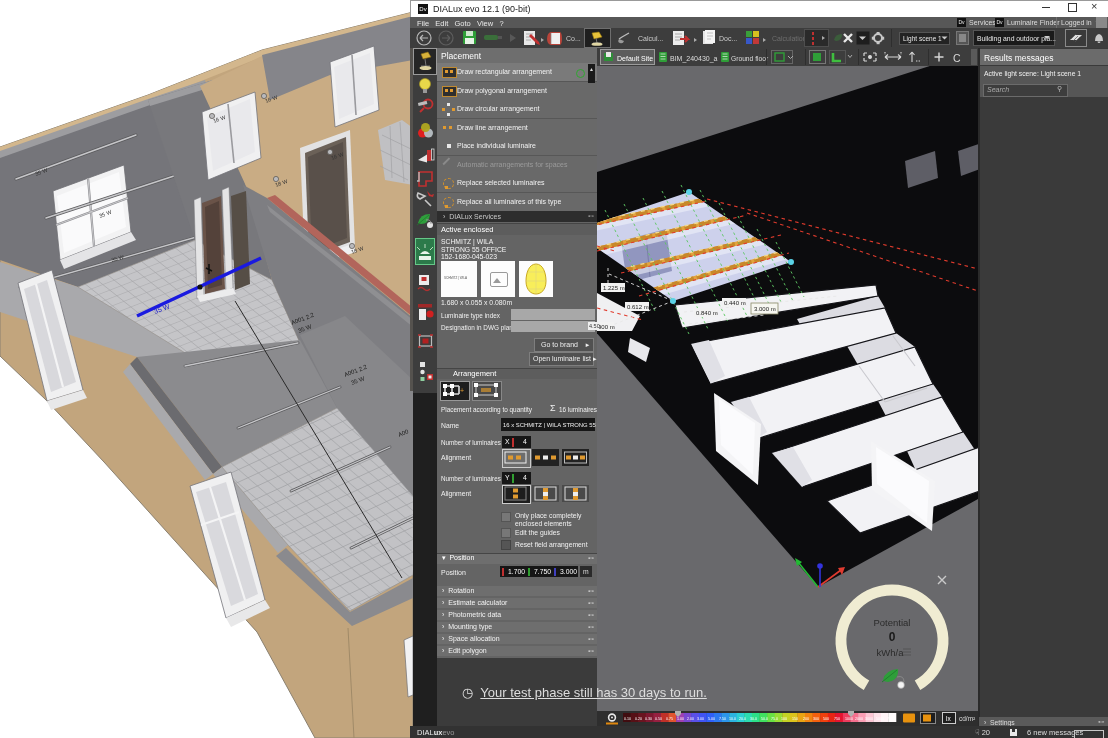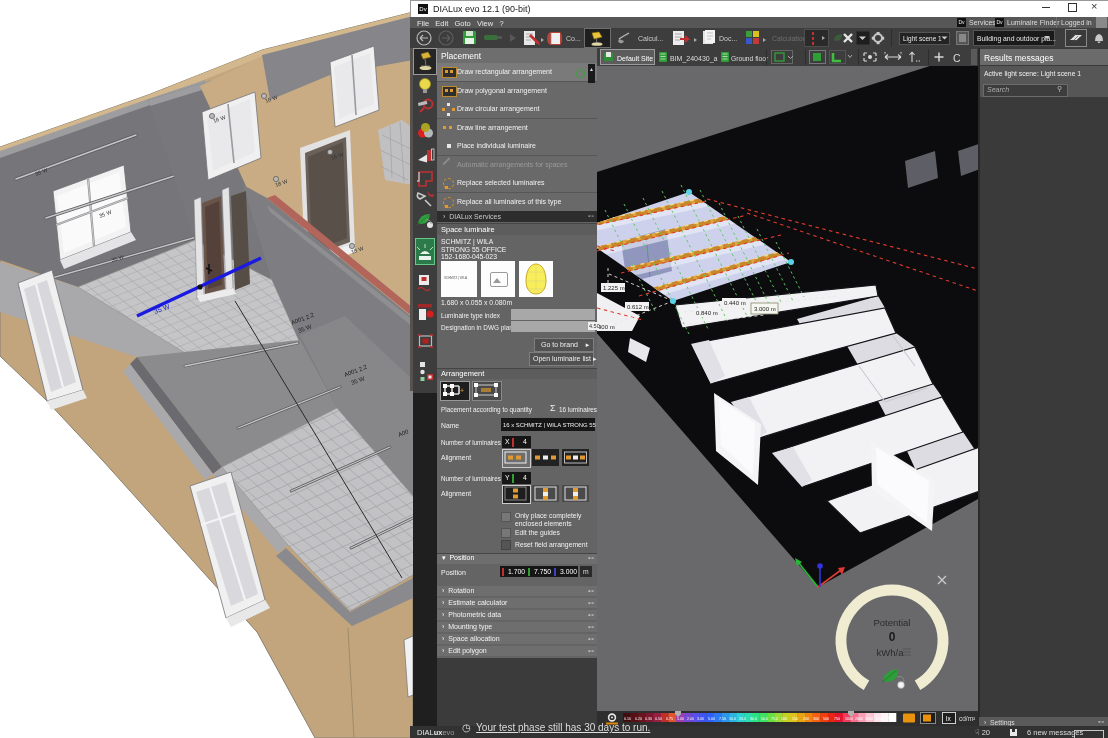--- a/index.html
+++ b/index.html
@@ -326,21 +326,21 @@
 
     <div class="abs" style="left:139px;top:21px;width:7px;height:7px;border:1.6px solid #2ea82e;border-radius:50%"></div>
     <div class="abs" style="left:151px;top:16px;width:7px;height:19px;background:#1a1a1a"></div>
     <div class="tx" style="left:152px;top:18px;font-size:5px;color:#ddd">▲</div>
 
     <div class="abs" style="left:0;top:163px;width:160px;height:11px;background:#2d2d2d"></div>
     <div class="tx" style="left:6px;top:164.5px;font-size:7px;color:#c8c8c8">›&nbsp;&nbsp;DIALux Services</div>
     <div class="tx" style="left:151px;top:164px;font-size:6px;color:#999">⊷</div>
 
     <div class="abs" style="left:0;top:175px;width:160px;height:11px;background:#5d5d5d;border-top:1px solid #454545"></div>
-    <div class="tx" style="left:4px;top:176.5px;font-size:7.5px;color:#fff">Space luminaire</div>
+    <div class="tx" style="left:4px;top:176.5px;font-size:7.5px;color:#fff">Active enclosed</div>
     <div class="tx" style="left:4px;top:190px;font-size:6.8px;color:#f4f4f4">SCHMITZ | WILA</div>
     <div class="tx" style="left:4px;top:197.5px;font-size:6.8px;color:#f4f4f4">STRONG 55 OFFICE</div>
     <div class="tx" style="left:4px;top:205px;font-size:6.8px;color:#f4f4f4">152-1680-045-023</div>
     <div class="abs" style="left:4px;top:213px;width:36px;height:36px;background:#fdfdfd"></div>
     <div class="tx" style="left:7px;top:228px;font-size:3px;color:#555">SCHMITZ | WILA</div>
     <div class="abs" style="left:44px;top:213px;width:34px;height:36px;background:#fdfdfd"></div>
     <div class="abs" style="left:53px;top:224px;width:16px;height:13px;border:1.5px solid #9a9a9a;border-radius:2px"></div>
     <div class="abs" style="left:56px;top:230px;width:0;height:0;border-left:4px solid transparent;border-right:4px solid transparent;border-bottom:5px solid #9a9a9a"></div>
     <div class="abs" style="left:82px;top:213px;width:34px;height:36px;background:#fdfdfd"></div>
     <svg class="abs" style="left:82px;top:213px" width="34" height="36" viewBox="0 0 34 36">
@@ -351,21 +351,21 @@
     <div class="tx" style="left:4px;top:263.5px;font-size:6.4px;color:#f0f0f0">Luminaire type index</div>
     <div class="abs" style="left:74px;top:261px;width:84px;height:11px;background:#a8a8a8"></div>
     <div class="tx" style="left:4px;top:275.5px;font-size:6.4px;color:#f0f0f0">Designation in DWG plan</div>
     <div class="abs" style="left:74px;top:273px;width:84px;height:11px;background:#a8a8a8"></div>
     <div class="abs" style="left:97px;top:290px;width:58px;height:12px;background:#515151;border:1px solid #7e7e7e"></div>
     <div class="tx" style="left:104px;top:292.5px;font-size:7px;color:#eee">Go to brand&nbsp;&nbsp;&nbsp;&nbsp;▸</div>
     <div class="abs" style="left:92px;top:304px;width:63px;height:12px;background:#515151;border:1px solid #7e7e7e"></div>
     <div class="tx" style="left:96px;top:306.5px;font-size:7px;color:#eee">Open luminaire list ▸</div>
 
     <div class="abs" style="left:0;top:320px;width:160px;height:10px;background:#5d5d5d;border-top:1px solid #454545"></div>
-    <div class="tx" style="left:4px;top:321px;font-size:7.5px;color:#fff">Arrangement</div>
+    <div class="tx" style="left:16px;top:321px;font-size:7.5px;color:#fff">Arrangement</div>
     <div class="abs" style="left:3px;top:333px;width:28px;height:18px;background:#1e1e1e;border:1px solid #999"></div>
     <svg class="abs" style="left:3px;top:333px" width="28" height="18" viewBox="0 0 28 18">
         <path d="M5,5 L19,5 M5,13 L19,13 M5,5 L5,13 M12,5 L12,13 M19,5 L19,13" stroke="#ddd" stroke-width="1.6"></path>
         <rect x="3" y="3" width="4" height="4" fill="#fff"></rect>
         <rect x="10" y="3" width="4" height="4" fill="#fff"></rect>
         <rect x="3" y="11" width="4" height="4" fill="#fff"></rect>
         <rect x="10" y="11" width="4" height="4" fill="#fff"></rect>
         <text x="20" y="12" font-size="7" fill="#e09a30">+</text>
       </svg>
     <div class="abs" style="left:35px;top:333px;width:28px;height:18px;background:#4a4a4a;border:1px solid #888"></div>
@@ -779,19 +779,19 @@
   <div class="tx" style="left:984px;top:69.5px;font-size:6.8px;color:#f0f0f0">Active light scene: Light scene 1</div>
   <div class="abs" style="left:983px;top:84px;width:83px;height:11px;background:#3d3d3d;border:1px solid #6b6b6b"></div>
   <div class="tx" style="left:987px;top:86px;font-size:7px;font-style:italic;color:#aaa">Search</div>
   <div class="tx" style="left:1057px;top:85px;font-size:7px;color:#bbb">⚲</div>
   <div class="abs" style="left:979px;top:717px;width:129px;height:10px;background:#5a5a5a"></div>
   <div class="tx" style="left:984px;top:718.5px;font-size:6.8px;color:#ddd">›&nbsp; Settings</div>
   <div class="tx" style="left:1098px;top:718px;font-size:6.5px;color:#bbb">⊷</div>
 
   <div class="abs" style="left:410px;top:726px;width:698px;height:12px;background:#323232"></div>
   <div class="tx" style="left:417px;top:728px;font-size:7.5px;color:#e8e8e8">DIAL<b>ux</b><span style="color:#9a9a9a">evo</span></div>
-  <div class="tx" style="left:462px;top:722px;font-size:10px;color:#ddd">◷&nbsp; <span style="text-decoration:underline">Your test phase still has 30 days to run.</span></div>
+  <div class="tx" style="left:462px;top:685px;font-size:13px;color:#ddd">◷&nbsp; <span style="text-decoration:underline">Your test phase still has 30 days to run.</span></div>
   <div class="tx" style="left:975px;top:727.5px;font-size:7.5px;color:#ddd">☟ 20</div>
   <div class="abs" style="left:1010px;top:729px;width:7px;height:7px;background:#e8e8e8"></div>
     <div class="abs" style="left:1012px;top:729px;width:3px;height:3px;background:#333"></div>
   <div class="tx" style="left:1027px;top:728px;font-size:7.5px;color:#ddd">6 new messages</div>
   <div class="abs" style="left:1074px;top:730px;width:28px;height:7px;border:1px solid #c8c8c8"></div>
 </div>
 
 </body></html>

